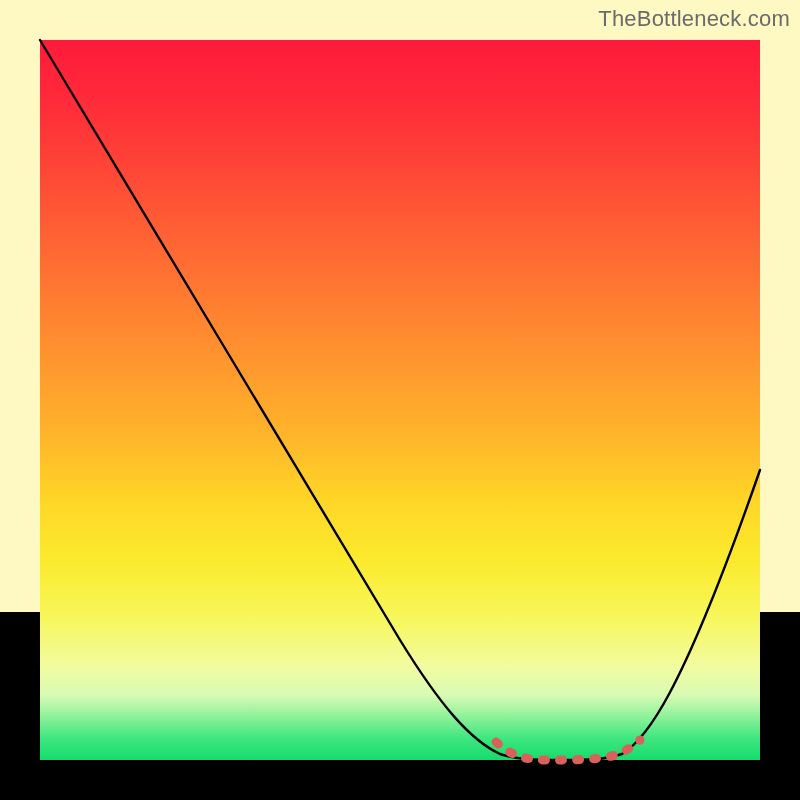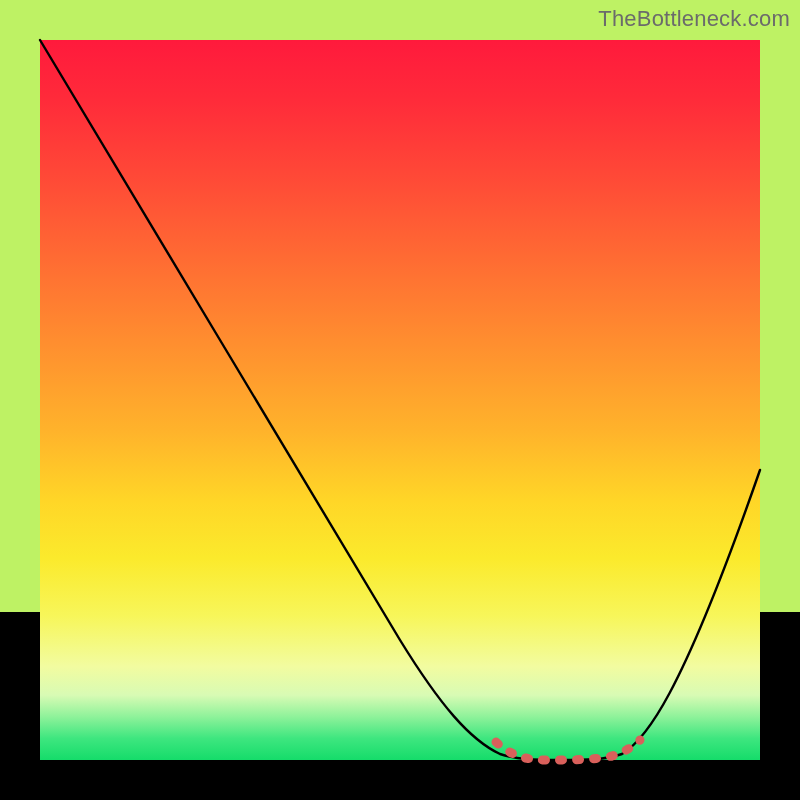--- a/index.html
+++ b/index.html
@@ -8,21 +8,21 @@
     width: 800px;
     height: 800px;
     background: #000;
     overflow: hidden;
     font-family: Arial, Helvetica, sans-serif;
   }
   .frame {
     position: relative;
     width: 800px;
     height: 612px;
-    background: #bef264;
+    background: #fef9c3;
   }
   .plot-area {
     position: absolute;
     left: 40px;
     top: 40px;
     width: 720px;
     height: 720px;
     
     background: linear-gradient(to bottom,
       #ff1a3c 0%,

